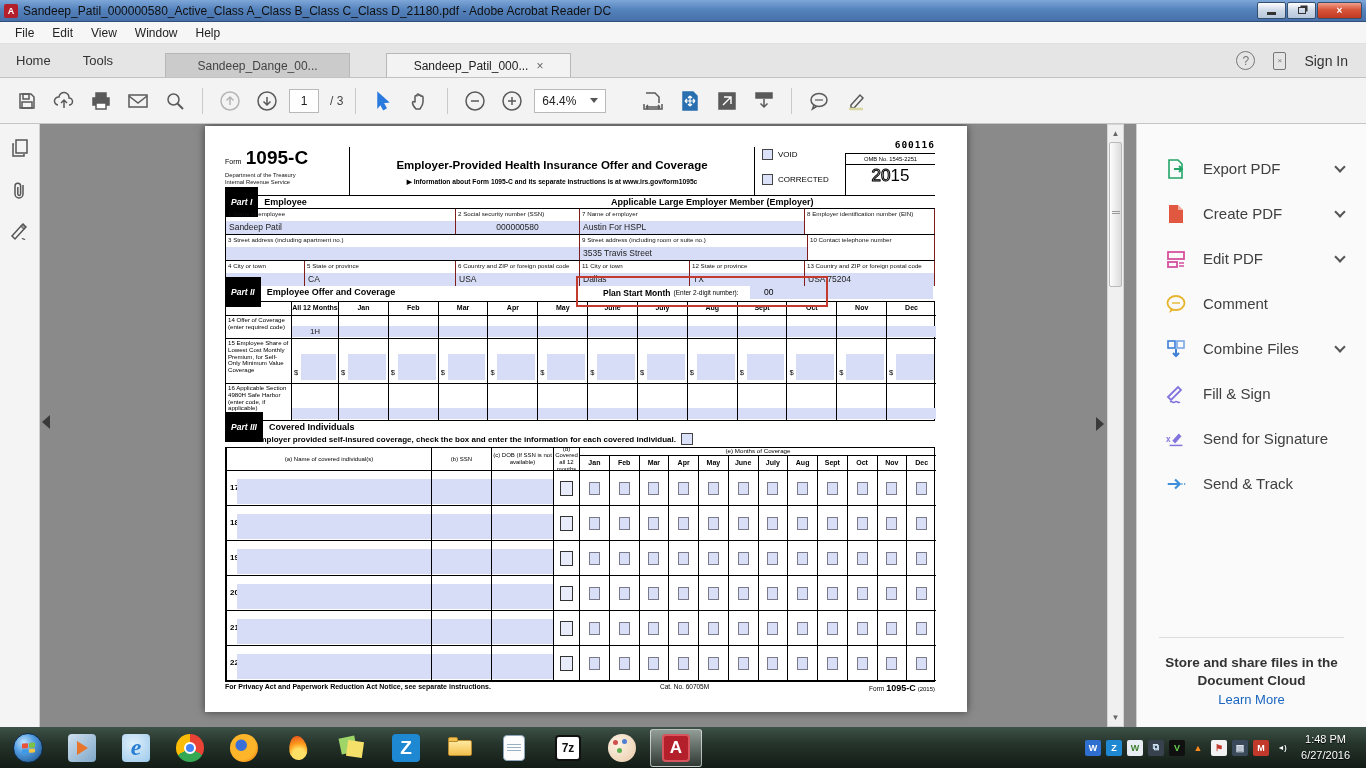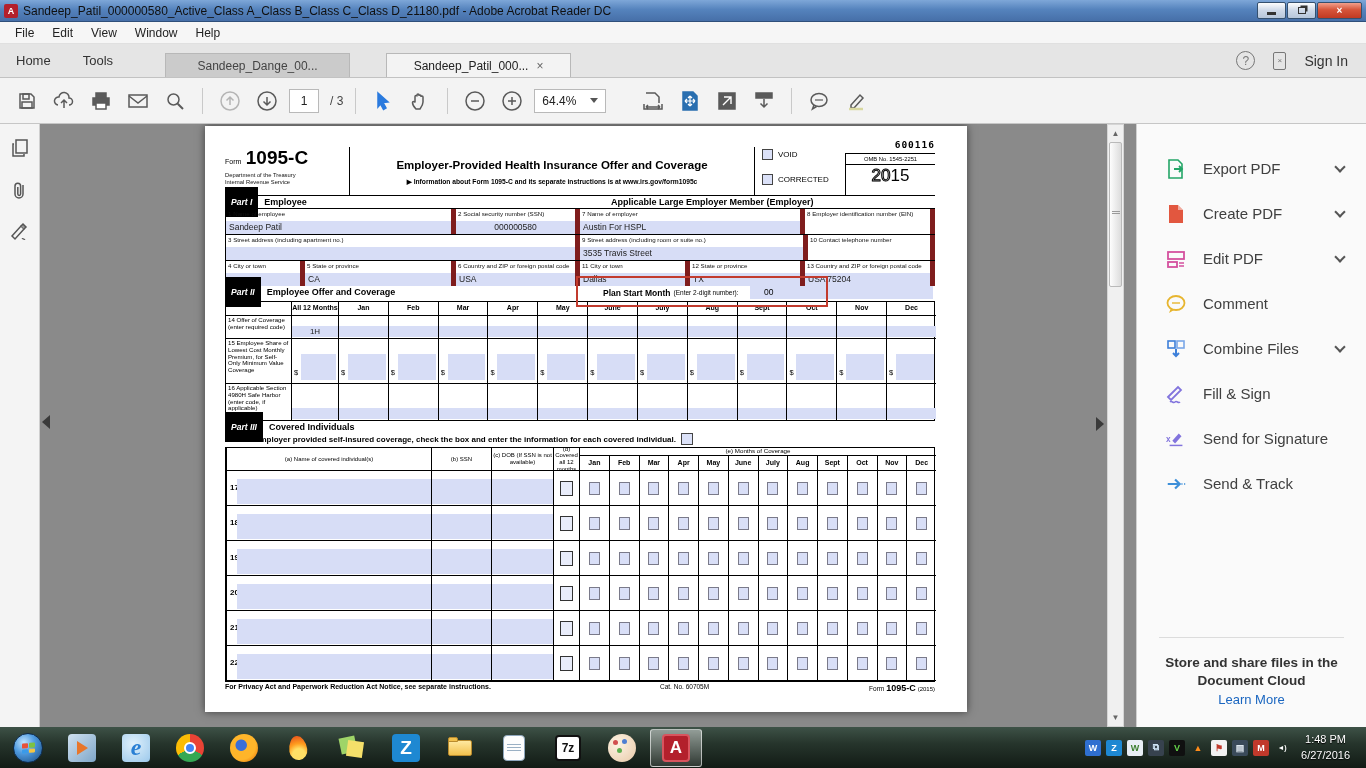--- a/index.html
+++ b/index.html
@@ -57,21 +57,21 @@
   .sthumb{position:absolute;left:1px;top:17px;width:13px;height:145px;background:linear-gradient(90deg,#fdfdfd,#dcdcdc);border:1px solid #b9b9b9;border-radius:2px;}
   .grip{position:absolute;left:2px;top:68px;width:8px;border-top:1px solid #999;border-bottom:1px solid #999;height:3px;}
 
   
   .f-lab{font-size:6.3px;color:#111;line-height:1.15;}
   .blueF{background:#d7ddf6;}
   .partbar{background:#000;color:#fff;font-weight:bold;font-style:italic;font-size:8.5px;padding:10px 6px;display:inline-block;}
   .bartitle{font-weight:bold;font-size:9px;color:#000;margin-left:6px;}
 
   .p1row{display:flex;border-top:1px solid #000;}
-  .p1cell{border-right:5px solid #7f1d1d;height:25px;position:relative;}
+  .p1cell{border-right:1px solid #7f1d1d;height:25px;position:relative;}
   .p1cell:first-child{border-left:1px solid #000;}
   .p1label{font-size:6.2px;color:#111;padding:1px 2px;height:11px;overflow:hidden;white-space:nowrap;}
   .p1value{position:absolute;left:0;right:0;bottom:0;height:13px;font-size:8.5px;color:#222;padding:1px 3px;}
   .p1value.ctr{text-align:center;}
 
   #part2-table{display:grid;grid-template-columns:65px 47px repeat(12,49.83px);grid-template-rows:13px 23px 45px 37px;border:1.5px solid #000;}
   .p2c{border-left:1px solid #000;border-top:1px solid #000;position:relative;overflow:hidden;}
   .p2c:nth-child(-n+14){border-top:none;}
   .p2h{font-size:7px;font-weight:bold;text-align:center;line-height:12px;}
   .p2lab{font-size:6.1px;padding:1px 2px;line-height:1.12;border-left:none;}

